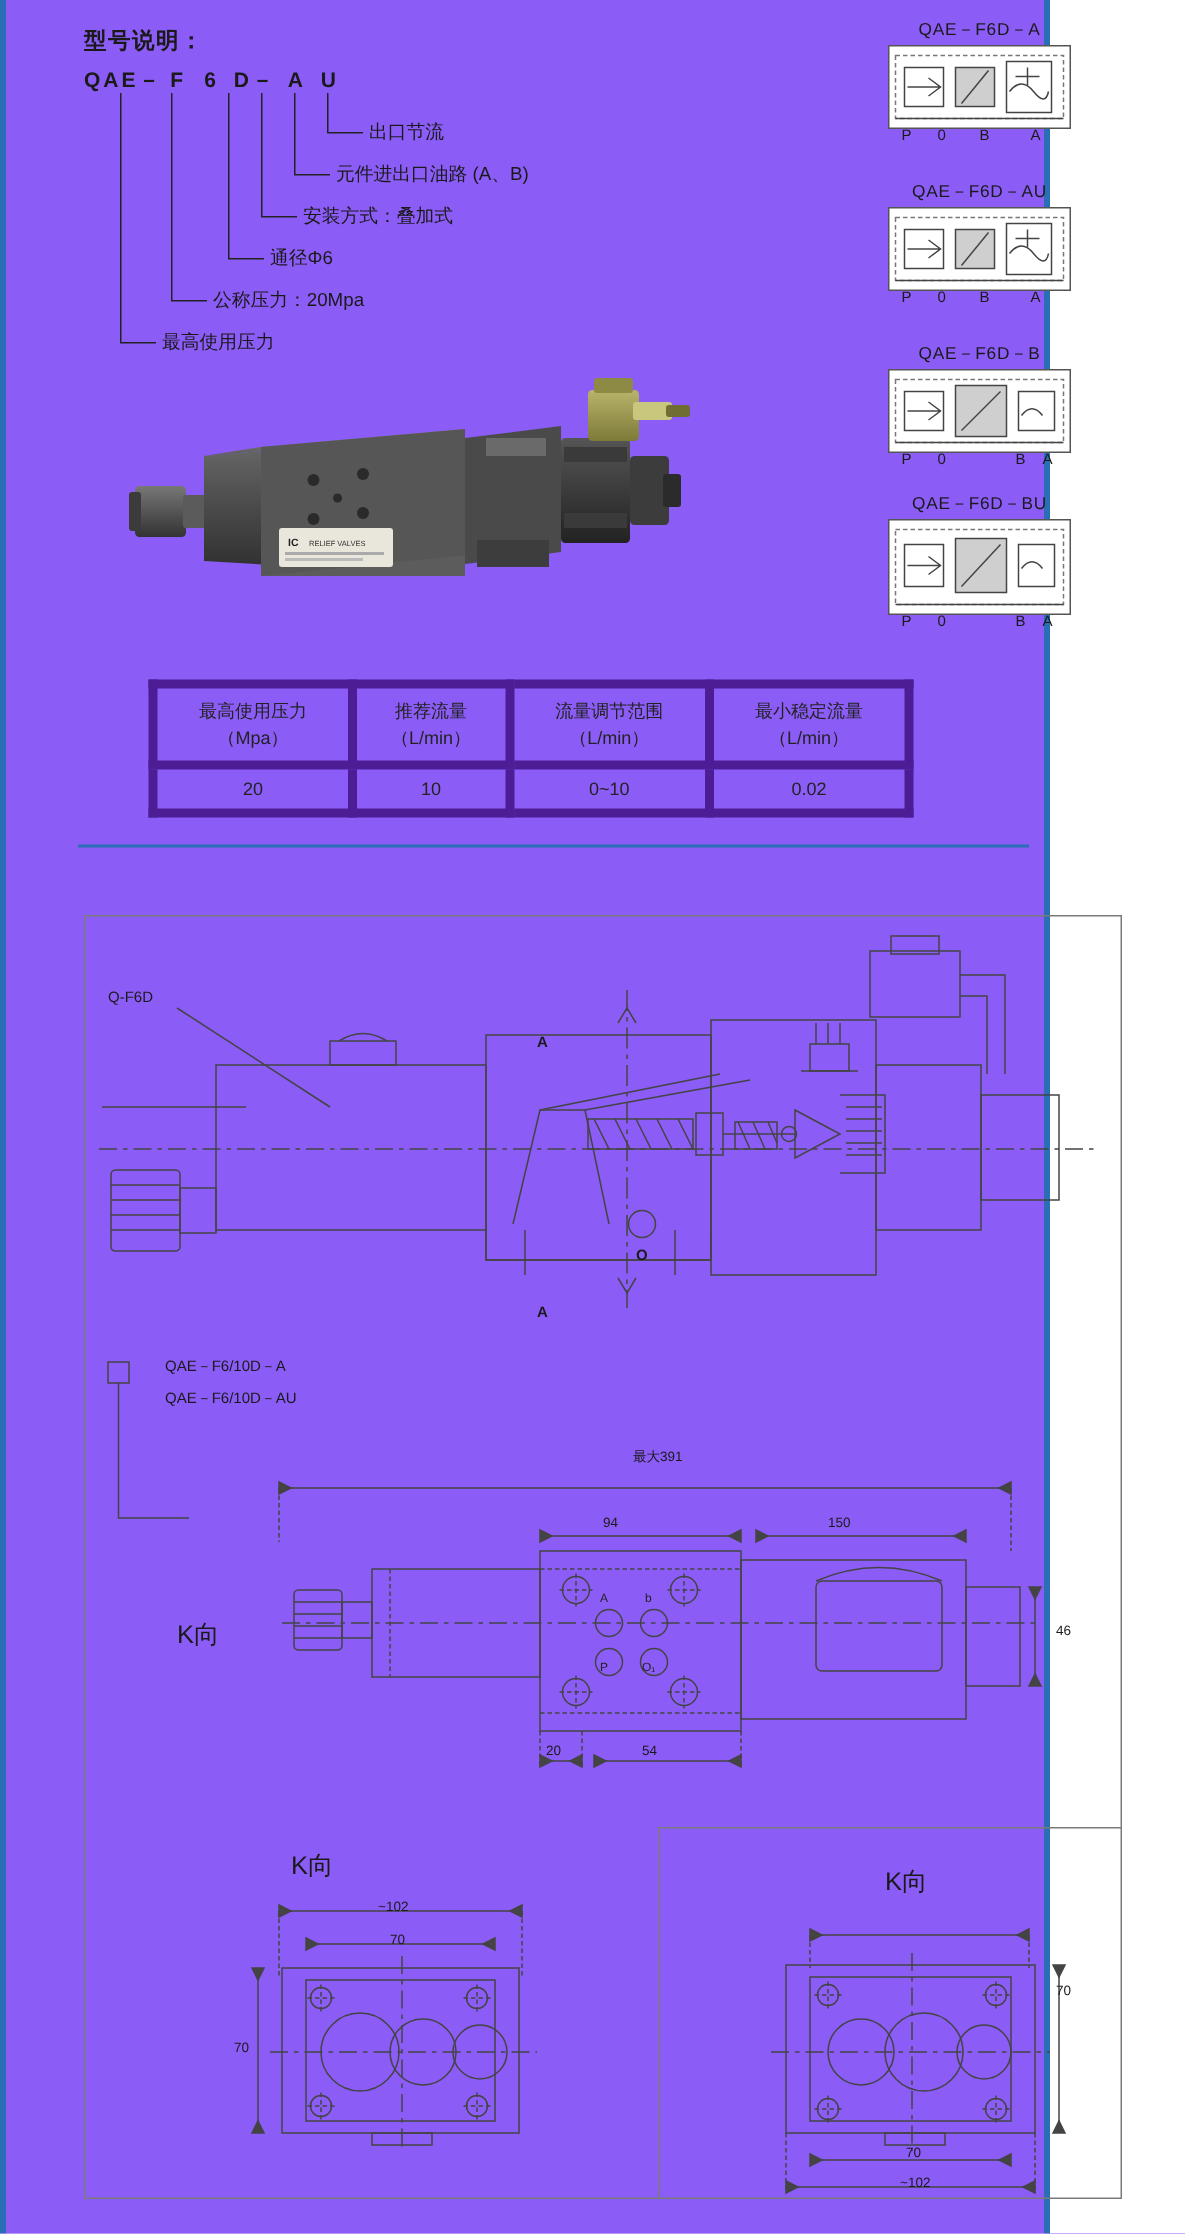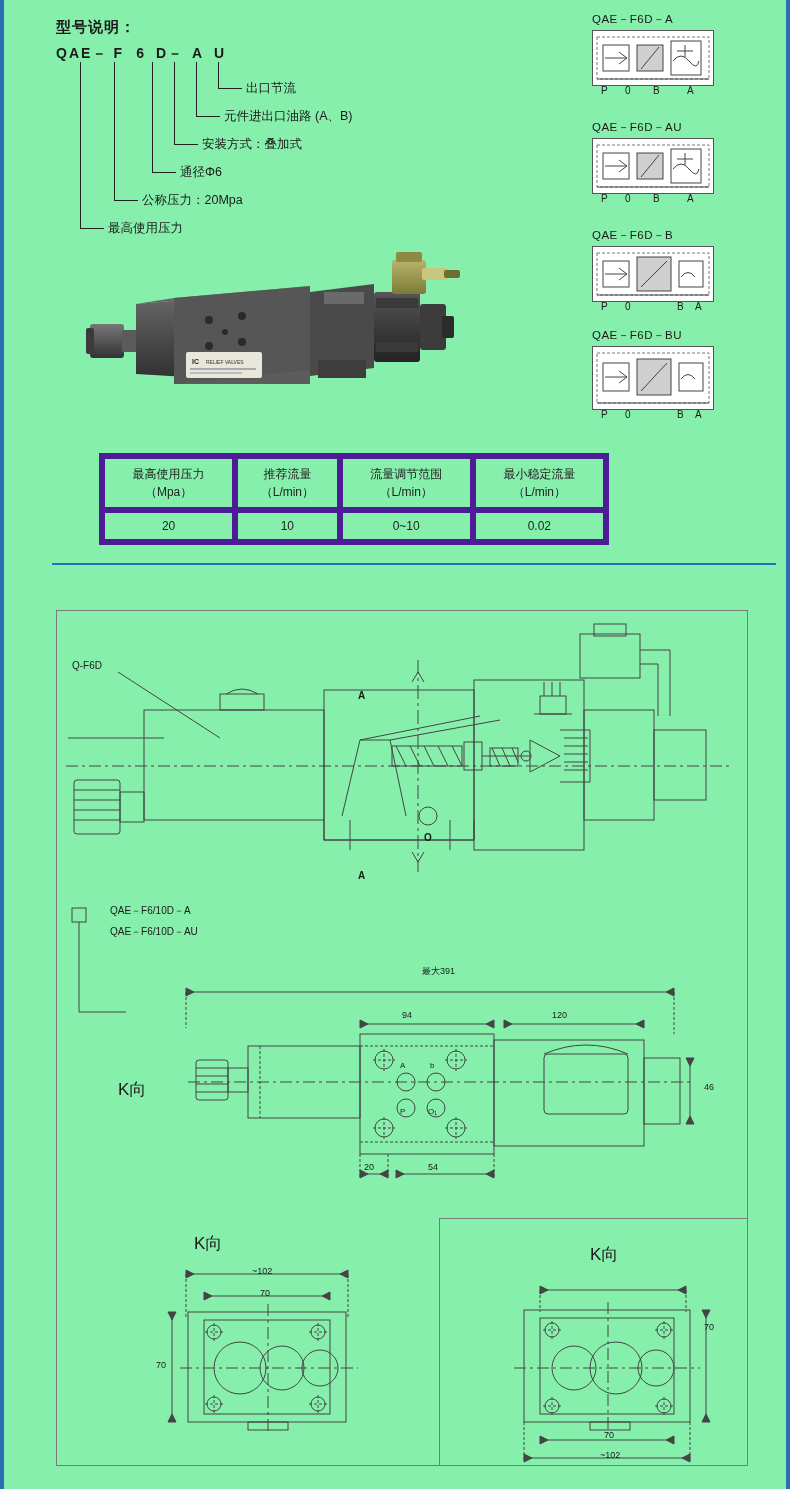--- a/index.html
+++ b/index.html
@@ -9,24 +9,24 @@
     height: 1489px;
     background: #ffffff;
     font-family: "Liberation Sans", sans-serif;
     color: #1a1a1a;
     position: relative;
     overflow: hidden;
   }
   .page {
     position: absolute;
     left: 0; top: 0;
-    width: 790px; height: 1489px;
+    width: 700px; height: 1489px;
     border-left: 4px solid #2a6fb5;
     border-right: 4px solid #2a6fb5;
-    background: #86efac;
+    background: #8b5cf6;
   }
   .divider {
     position: absolute;
     left: 48px; right: 10px;
     border-top: 2px solid #2a6fb5;
   }
 
   
   .sec-title {
     position: absolute;
@@ -61,21 +61,21 @@
   }
 
   
   .photo-wrap {
     position: absolute;
     left: 70px; top: 242px;
     width: 390px; height: 175px;
   }
 
   
-  .sym-block { position: absolute; }
+  .sym-block { position: absolute; text-align: center; }
   .sym-title {
     font-size: 11.5px;
     letter-spacing: .5px;
     margin-bottom: 3px;
     white-space: nowrap;
   }
   .sym-box {
     border: 1px solid #555;
     background: #fff;
     position: relative;
@@ -493,21 +493,21 @@
         <text x="226" y="106">A</text>
         <text x="256" y="106">b</text>
         <text x="226" y="152">P</text>
         <text x="254" y="152">O₁</text>
       </g>
     </svg>
   </div>
 
   <div class="draw-label tiny" style="left:418px; top:965px;">最大391</div>
   <div class="draw-label tiny" style="left:398px; top:1010px;">94</div>
-  <div class="draw-label tiny" style="left:548px; top:1010px;">120</div>
+  <div class="draw-label tiny" style="left:548px; top:1010px;">150</div>
   <div class="draw-label tiny" style="left:700px; top:1082px;">46</div>
   <div class="draw-label tiny" style="left:360px; top:1162px;">20</div>
   <div class="draw-label tiny" style="left:424px; top:1162px;">54</div>
   <div class="draw-label small" style="left:114px; top:1078px;">K向</div>
 
   <div class="sec-frame" style="left:435px; top:1218px; width:309px; height:248px; border-left:1px solid #7a7a7a; border-top:1px solid #7a7a7a; border-right:none; border-bottom:none;"></div>
 
   <div class="draw-label small" style="left:190px; top:1232px;">K向</div>
   <div style="position:absolute; left:148px; top:1258px;">
     <svg width="240" height="200" viewBox="0 0 240 200">

